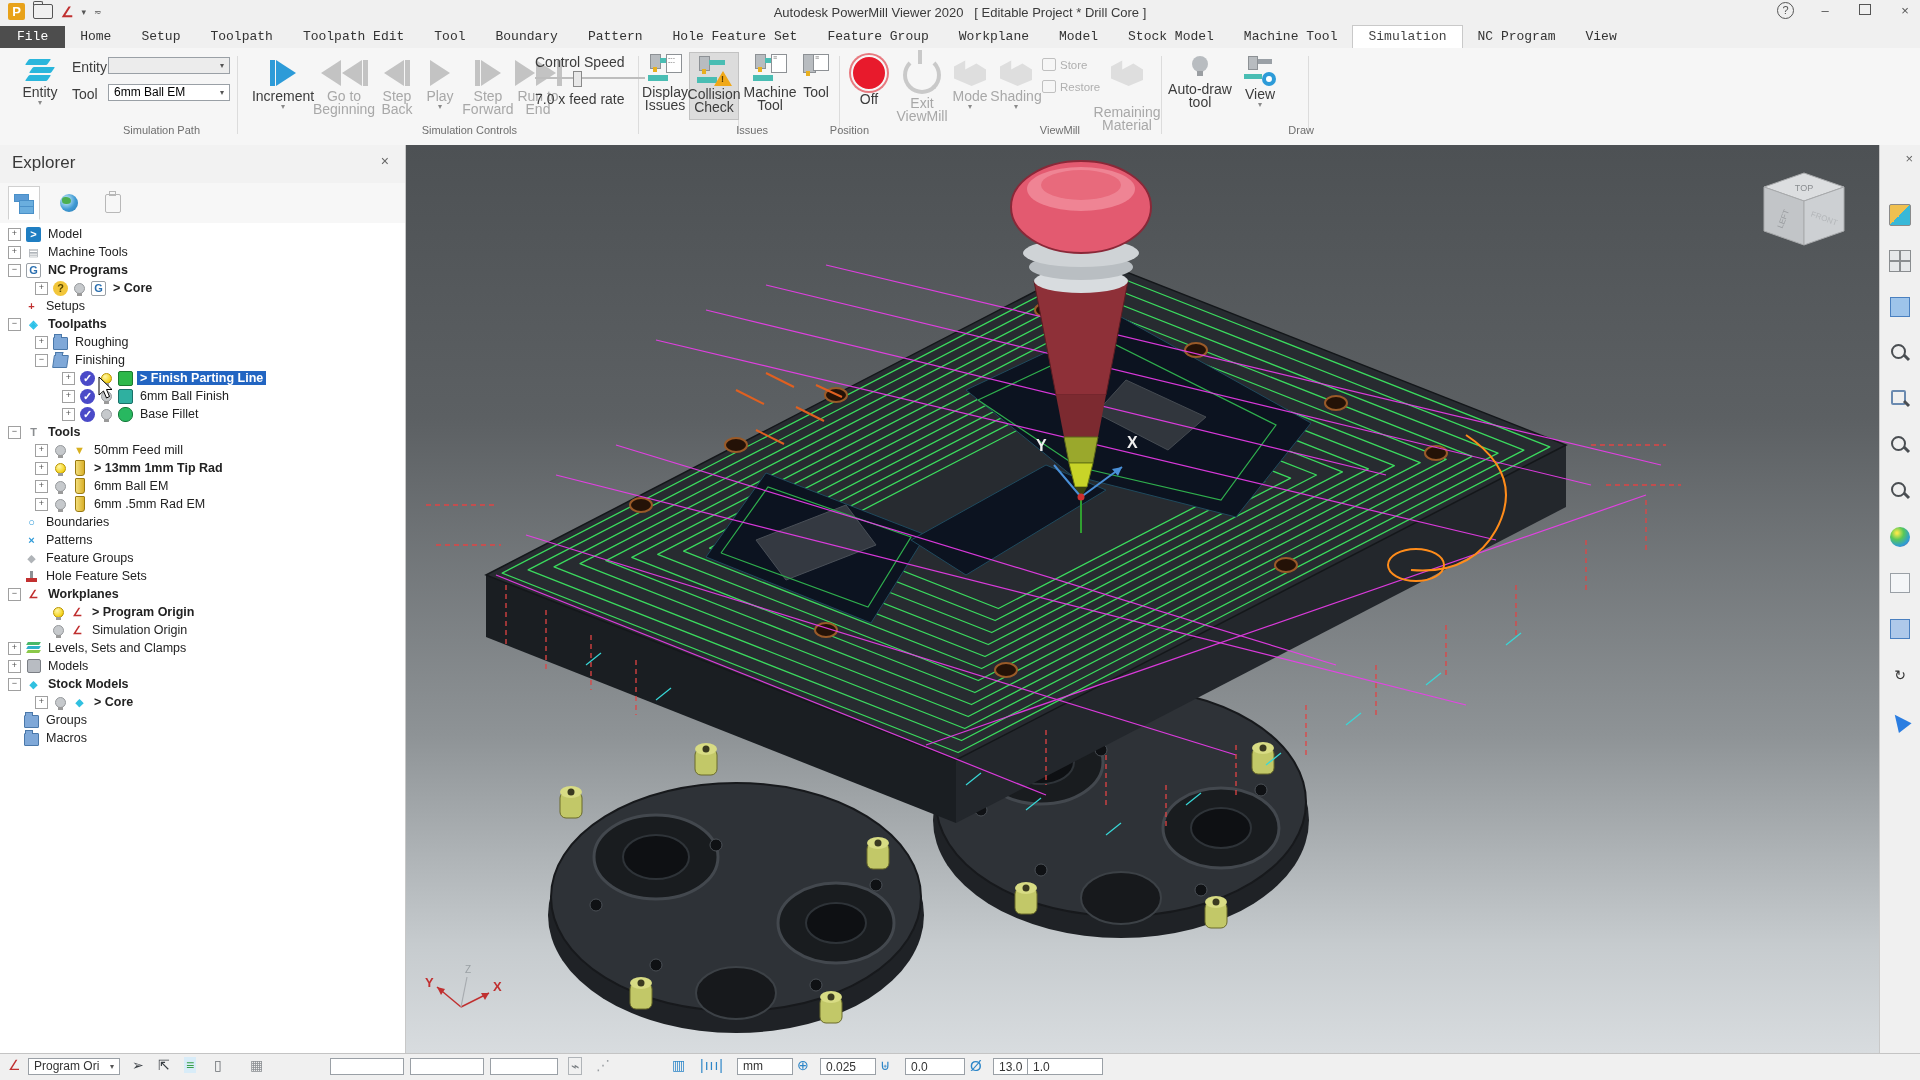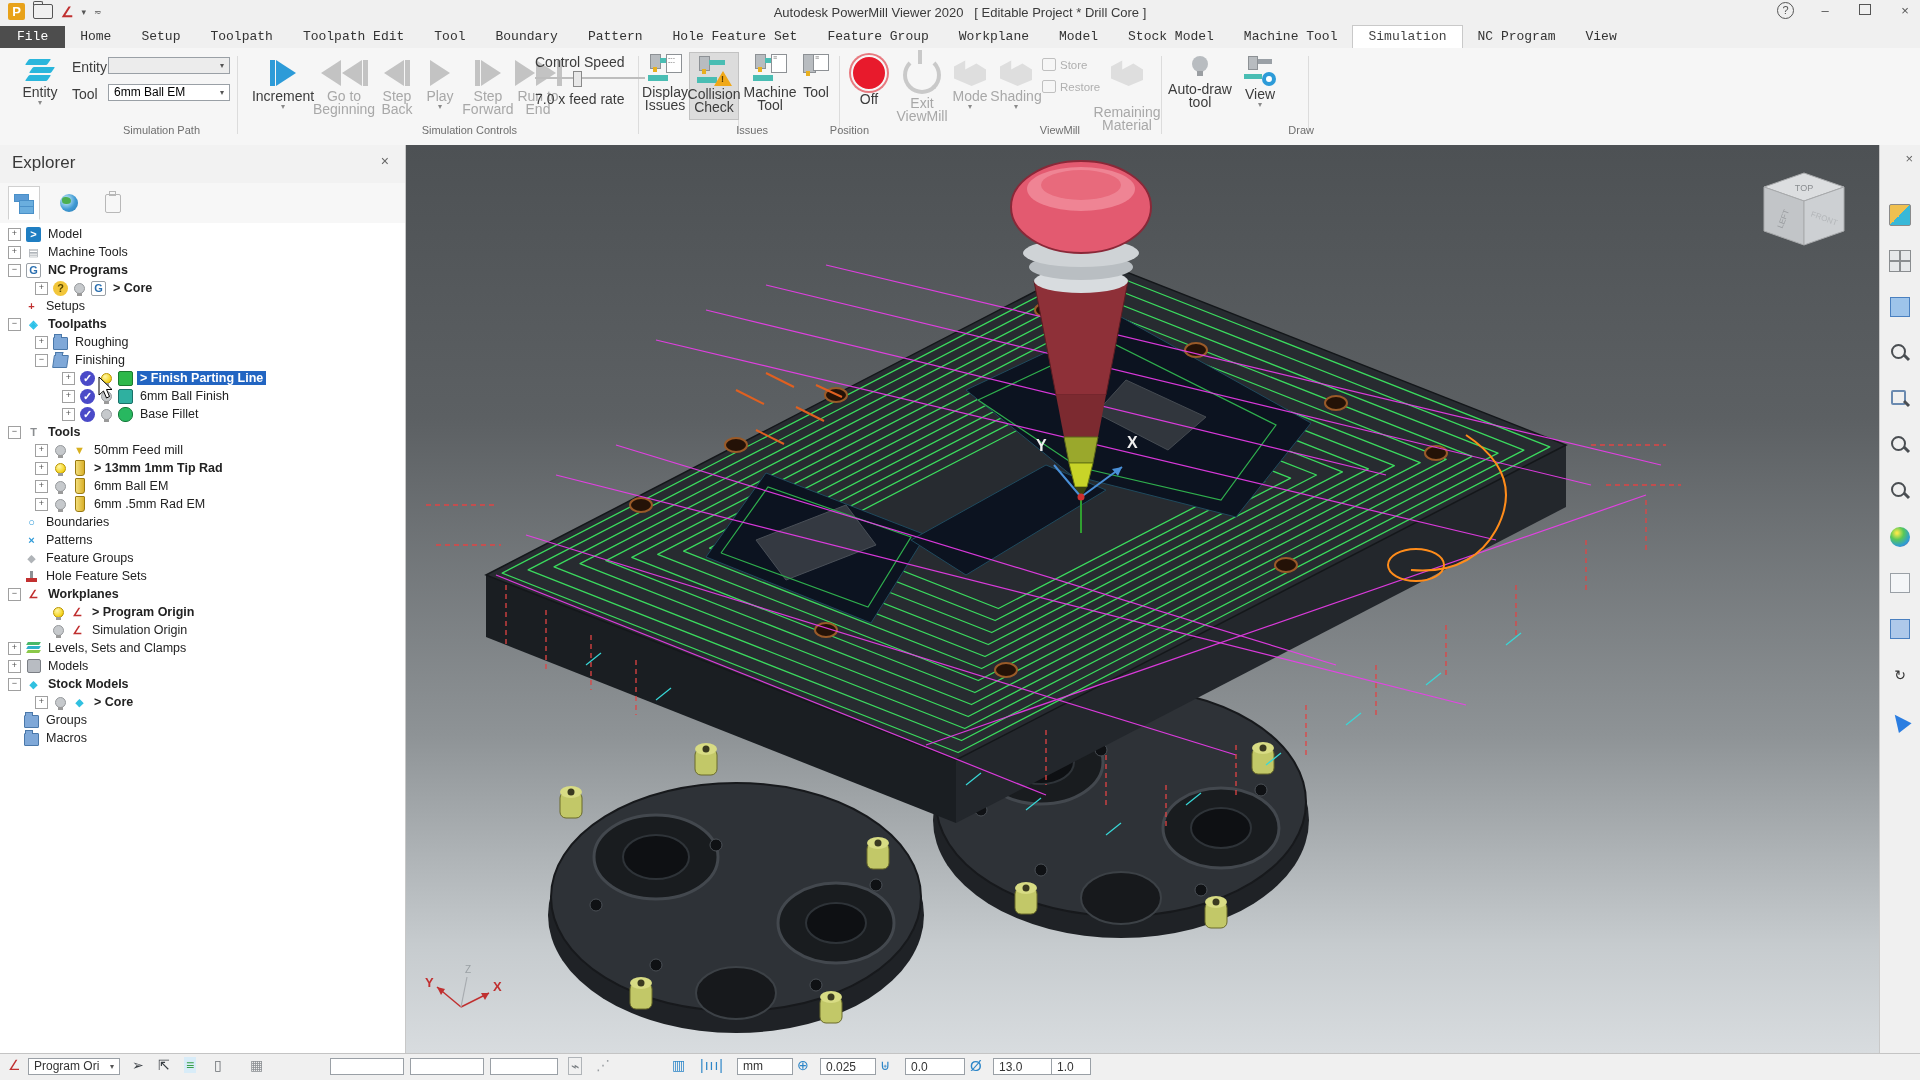--- a/index.html
+++ b/index.html
@@ -841,16 +841,16 @@
     <div class="sb-field sb-combo" style="left:737px;width:56px">
       <span>mm</span>
     </div>
     <span class="sb-glyph" style="left:797px">⊕</span>
     <div class="sb-field" style="left:820px;width:56px">0.025</div>
     <span class="sb-glyph" style="left:880px">⊎</span>
     <div class="sb-field" style="left:905px;width:60px">0.0</div>
     <span class="sb-glyph" style="left:970px;font-size:15px">Ø</span>
     <div class="sb-field" style="left:993px;width:60px">13.0</div>
     <span class="sb-glyph" style="left:1058px">↙</span>
-    <div class="sb-field" style="left:1051px;width:40px">1.0</div>
+    <div class="sb-field" style="left:1027px;width:76px">1.0</div>
   </div>
 
 </div>
 
 </body></html>

